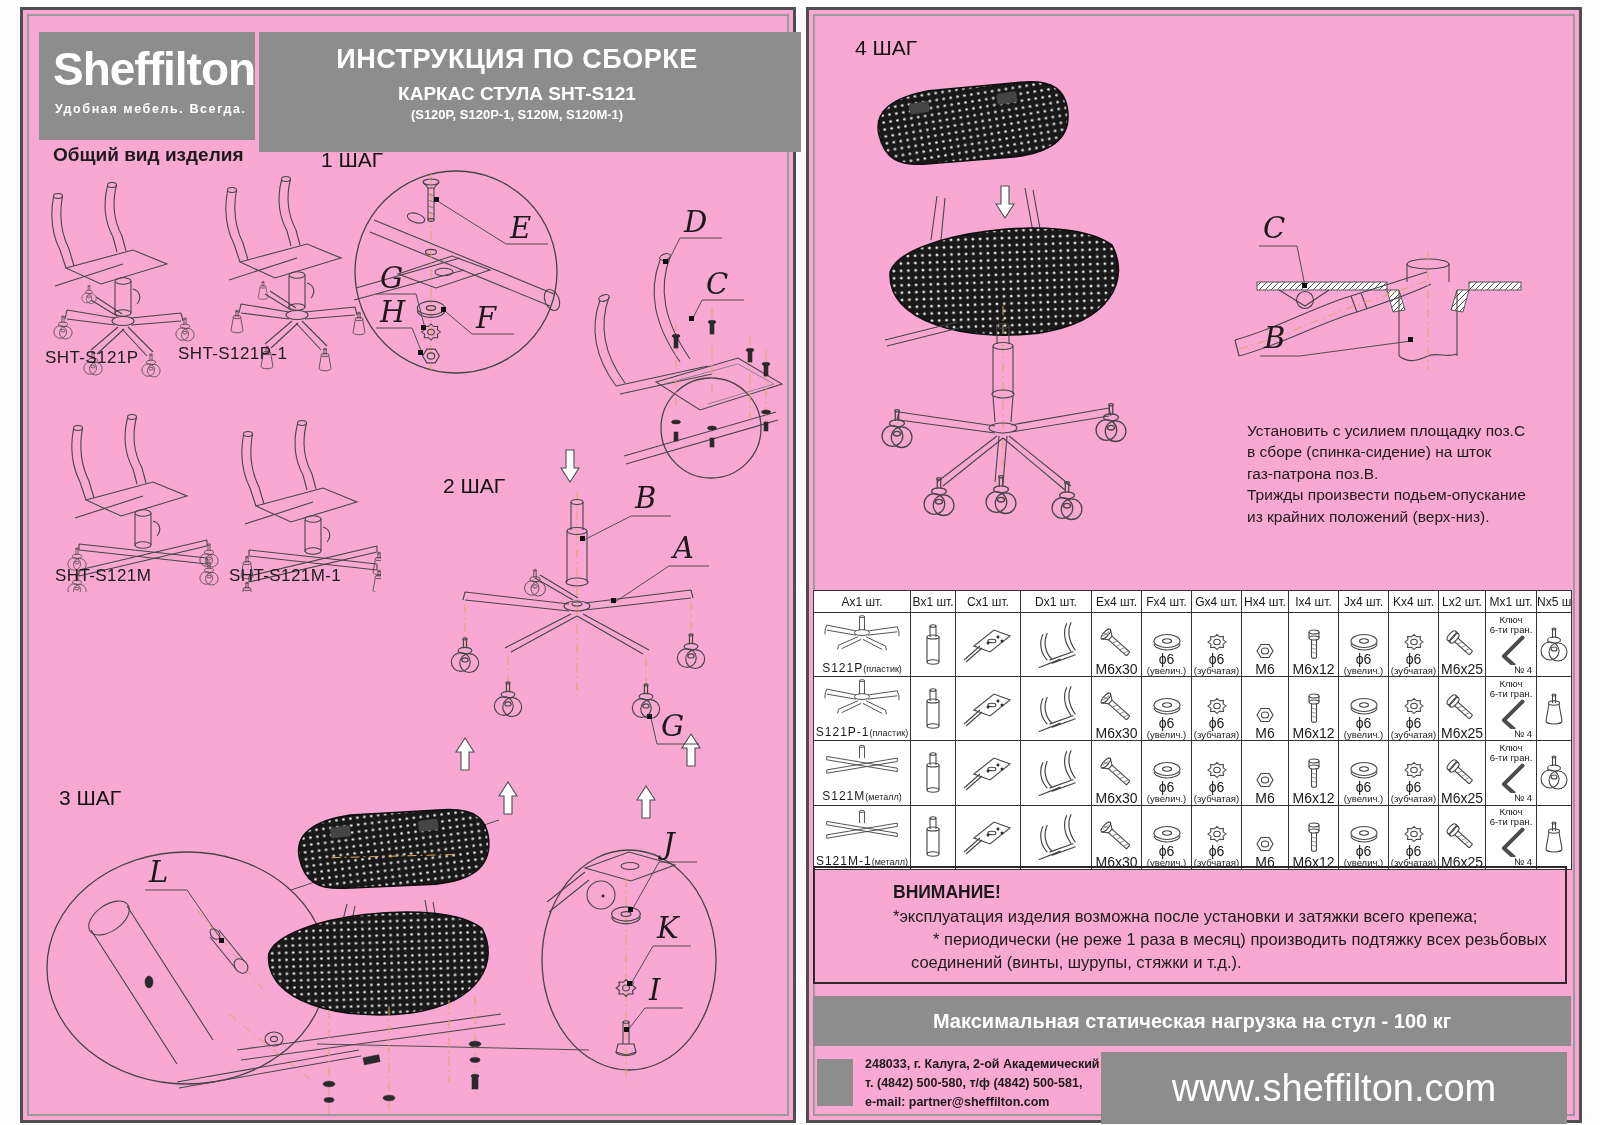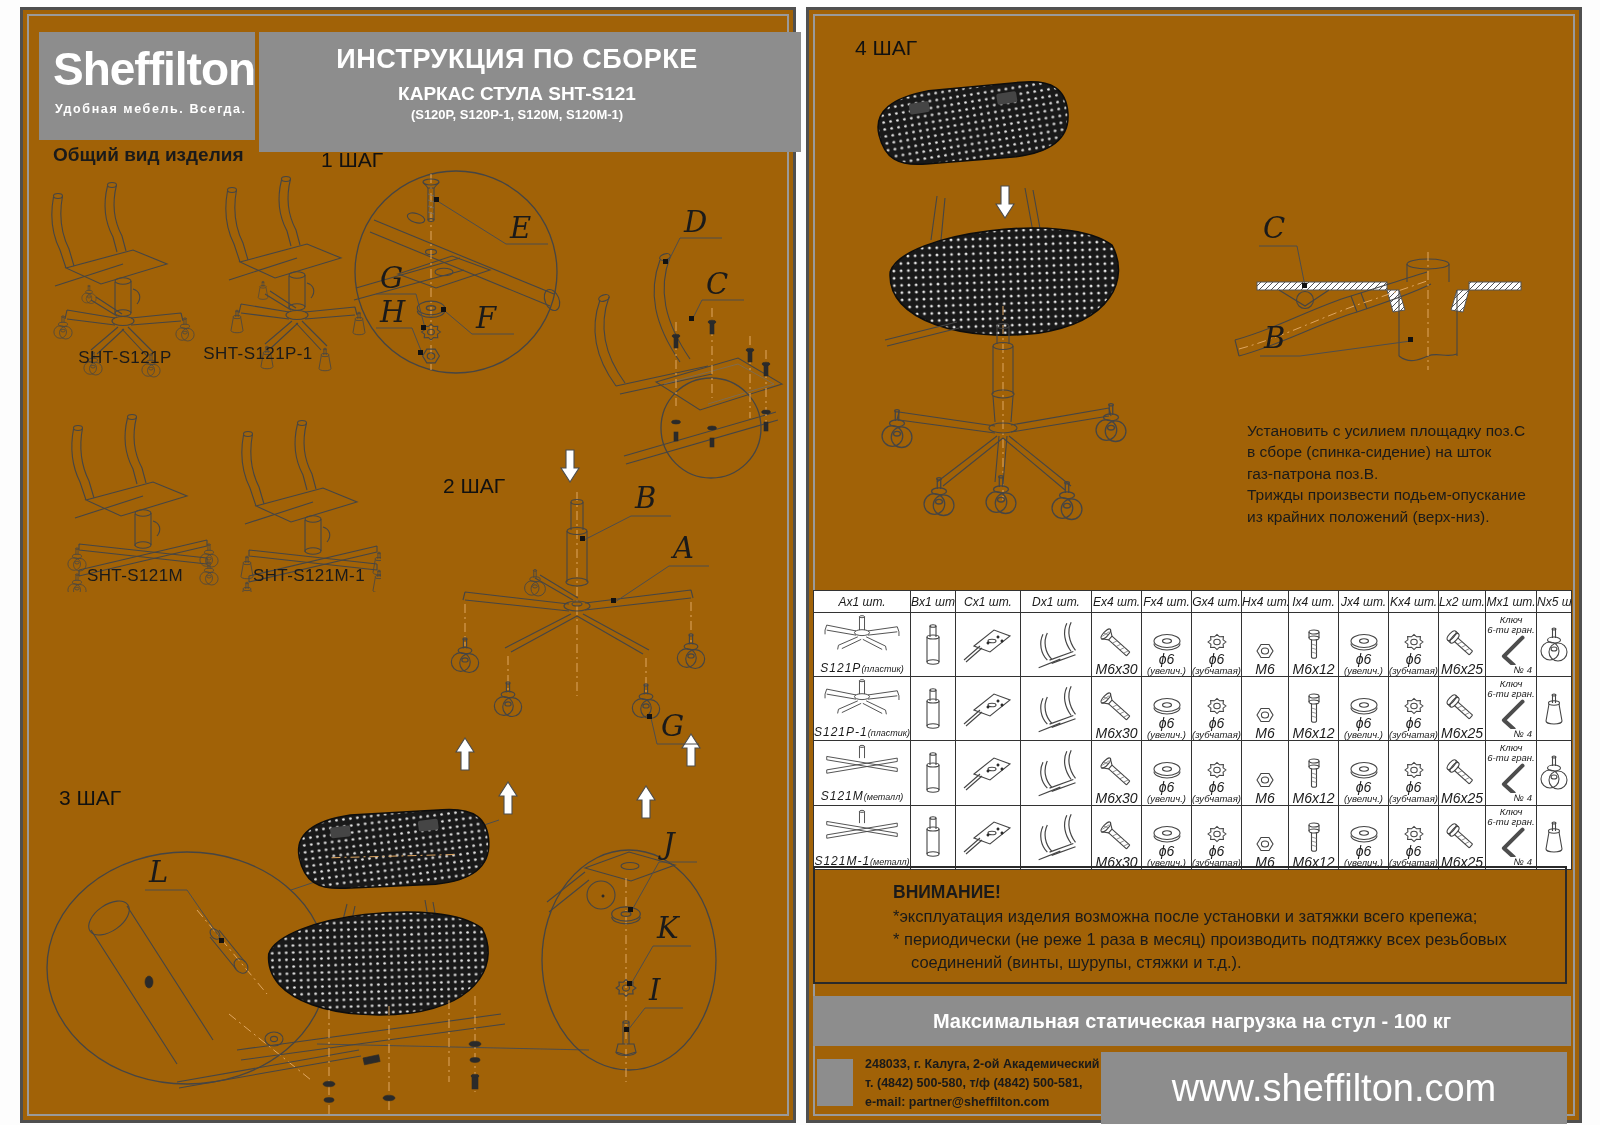--- a/index.html
+++ b/index.html
@@ -1,45 +1,45 @@
 <!DOCTYPE html>
 <html style="--gray: #8d8d8d;"><head>
 <meta charset="utf-8">
 <style>
   html,body{margin:0;padding:0;background:#fdfdfd;width:1600px;height:1125px;overflow:hidden;
     font-family:"Liberation Sans",sans-serif;color:#1a1a1a;}
-  .page{position:absolute;top:7px;width:770px;height:1110px;background:#a16207;border:3px solid #4f4f4f;}
+  .page{position:absolute;top:7px;width:770px;height:1110px;background:#f9a8d4;border:3px solid #4f4f4f;}
   .pframe{position:absolute;inset:4px;border:2px solid #9a9a9a;pointer-events:none;}
   .abs{position:absolute;}
   .gray{background:var(--gray,#8d8d8d);}
   
   .hb{position:absolute;top:22px;height:108px;}
   .logo-big{font-weight:700;font-size:46px;color:#fff;letter-spacing:-1px;line-height:1;margin:14px 0 0 14px;}
   .logo-tag{font-size:12.5px;color:#fff;letter-spacing:1.6px;margin:10px 0 0 16px;font-weight:600;}
   .ttl{color:#fff;text-align:center;padding:12px 26px 0 0;}
   .ttl .t1{font-size:27px;font-weight:700;letter-spacing:.5px;}
   .ttl .t2{font-size:19px;font-weight:700;margin-top:8px;}
   .ttl .t3{font-size:13px;font-weight:700;margin-top:2px;}
   .sechead{font-size:19px;font-weight:700;}
   .steplab{font-size:21px;font-weight:500;color:#111;}
-  .mlab{font-size:17px;font-weight:500;letter-spacing:.4px;text-align:center;}
+  .mlab{font-size:17px;font-weight:500;letter-spacing:.4px;text-align:left;}
   .notetxt{font-size:15.5px;line-height:1.38;font-weight:500;white-space:pre-line;}
   
   .t{stroke:#454545;fill:none;stroke-width:1.1px;}
   .o{stroke:#454545;fill:none;stroke-width:1.3px;}
   .th{stroke:#6e6e6e;fill:none;stroke-width:.7px;}
   .cl{stroke:#dfa660;fill:none;stroke-width:1px;stroke-dasharray:9 4 2 4;}
   .ld{stroke:#4d4d4d;fill:none;stroke-width:1px;}
   .sq{fill:#111;}
   .lt{font-family:"DejaVu Serif",serif;font-style:italic;font-size:29px;fill:#1a1a1a;}
   .hw{fill:#2a2a2a;stroke:#2a2a2a;stroke-width:.6px;}
   .ar{fill:#fff;stroke:#4d4d4d;stroke-width:1.1px;}
   .hrect{fill:url(#hatch);stroke:#555;stroke-width:1px;}
   
-  .ptable{border-collapse:collapse;table-layout:fixed;width:758px;background:#fff;font-style:italic;}
+  .ptable{border-collapse:collapse;table-layout:fixed;width:758px;background:#fff;}
   .ptable th,.ptable td{border:1px solid #333;padding:0;}
   .ptable th{height:21px;font-size:12px;font-weight:400;white-space:nowrap;overflow:hidden;}
   .ptable td{height:61px;vertical-align:middle;}
   .cell{display:flex;flex-direction:column;align-items:center;justify-content:flex-end;height:100%;padding:1px 0;}
   .pv{font-size:14px;font-weight:500;line-height:1;}
   .ps{font-size:9.5px;line-height:1.1;}
   .ps2{font-size:9.5px;line-height:1.05;}
   .mdl{white-space:nowrap;line-height:1.2;}
   .mname{font-size:12px;letter-spacing:1px;text-align:center;}
   .msuf{font-size:9px;}
@@ -1012,21 +1012,21 @@
               </svg>
     </div>
           </td>
   </tr>
 </tbody>
   </table>
 
   <div class="abs warnbox" style="left:4px;top:856px;width:750px;height:114px">
     <div class="warnttl" style="margin:14px 0 2px 78px">ВНИМАНИЕ!</div>
     <div class="warnln" style="margin-left:78px">*эксплуатация изделия возможна после установки и затяжки всего крепежа;</div>
-    <div class="warnln" style="margin-left:78px">* периодически (не реже 1 раза в месяц) производить подтяжку всех резьбовых</div>
+    <div class="warnln" style="margin-left:118px">* периодически (не реже 1 раза в месяц) производить подтяжку всех резьбовых</div>
     <div class="warnln" style="margin-left:96px">соединений (винты, шурупы, стяжки и т.д.).</div>
   </div>
 
   <div class="abs gray band" style="left:4px;top:986px;width:758px;height:50px">Максимальная статическая нагрузка на стул - 100 кг</div>
 
   <div class="abs gray" style="left:8px;top:1049px;width:36px;height:47px"></div>
   <div class="abs addr" style="left:56px;top:1045px">
     <div>248033, г. Калуга, 2-ой Академический проезд, 13,</div>
     <div>т. (4842) 500-580, т/ф (4842) 500-581,</div>
     <div>e-mail: partner@sheffilton.com</div>

